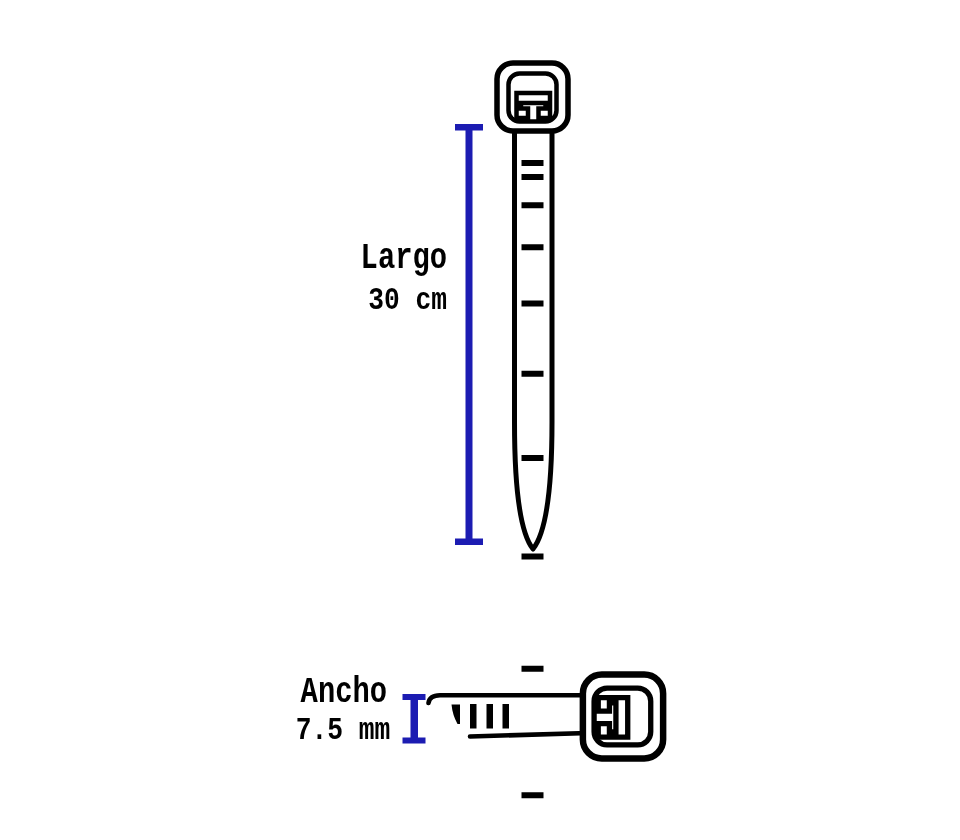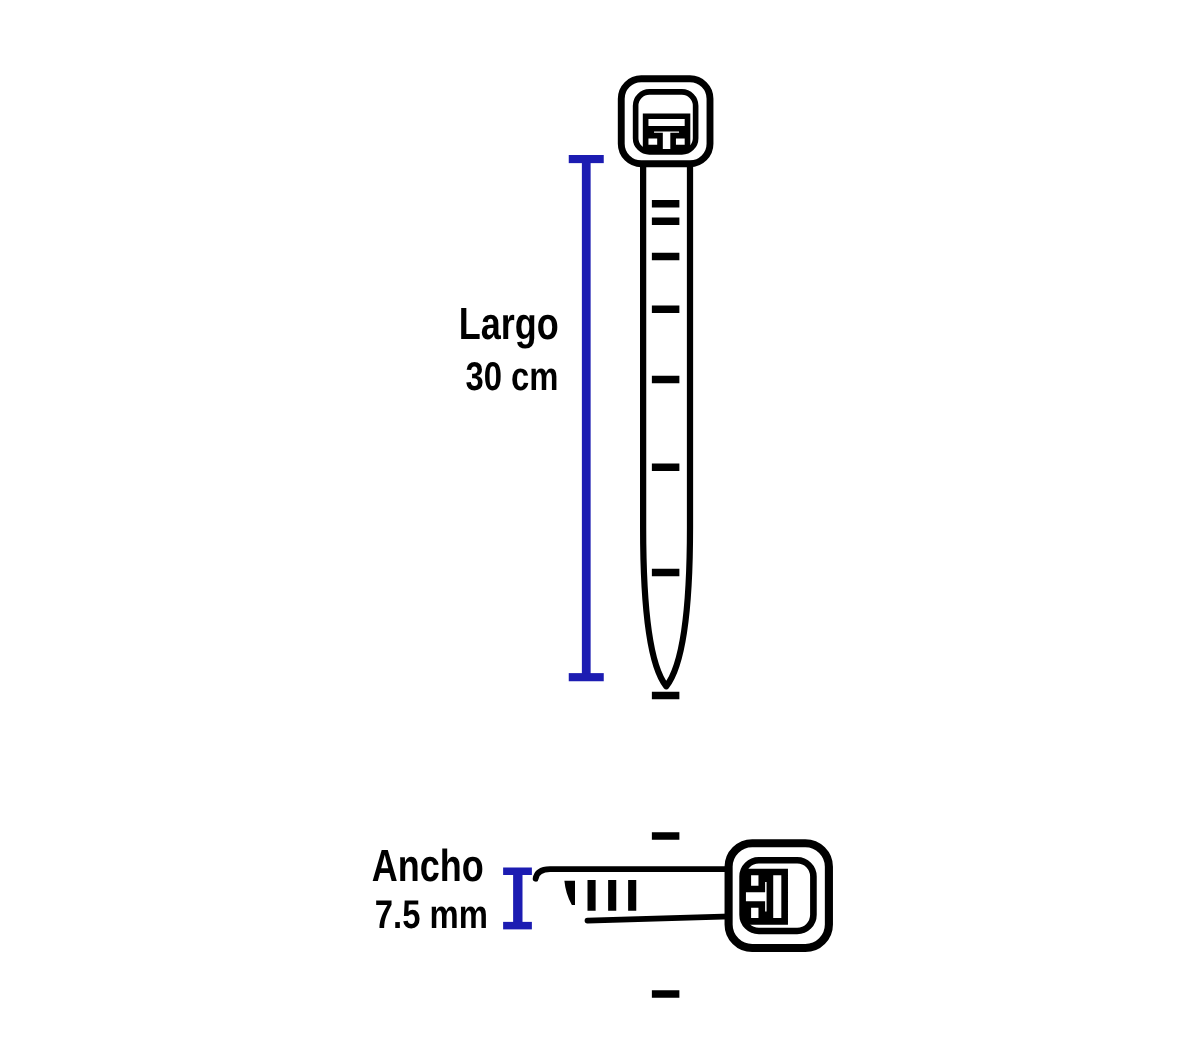--- a/index.html
+++ b/index.html
@@ -6,21 +6,21 @@
     margin: 0;
     padding: 0;
     background: #ffffff;
   }
   .canvas {
     position: relative;
     width: 960px;
     height: 840px;
     background: #ffffff;
     overflow: hidden;
-    font-family: Liberation Sans, sans-serif;
+    font-family: Liberation Mono, monospace;
   }
   .canvas svg {
     position: absolute;
     left: 0;
     top: 0;
   }
   .dim-text {
     position: absolute;
     color: #000000;
     font-weight: bold;

